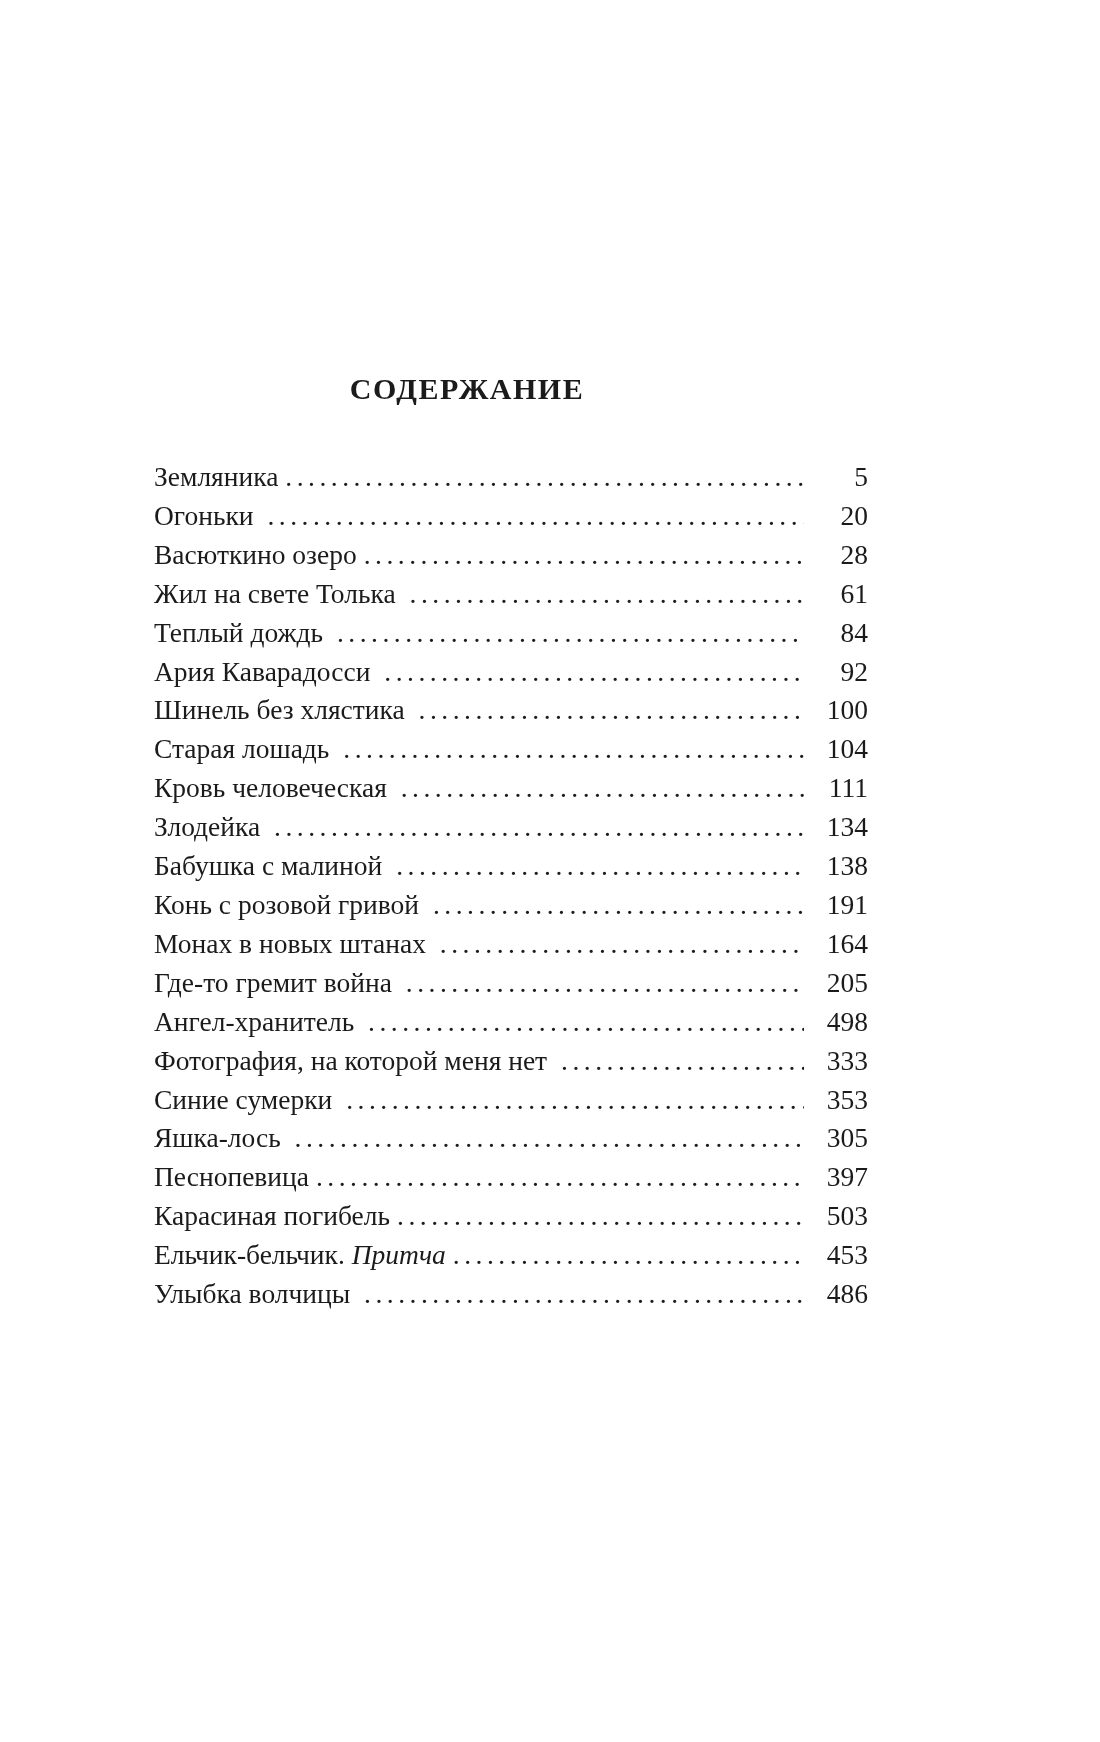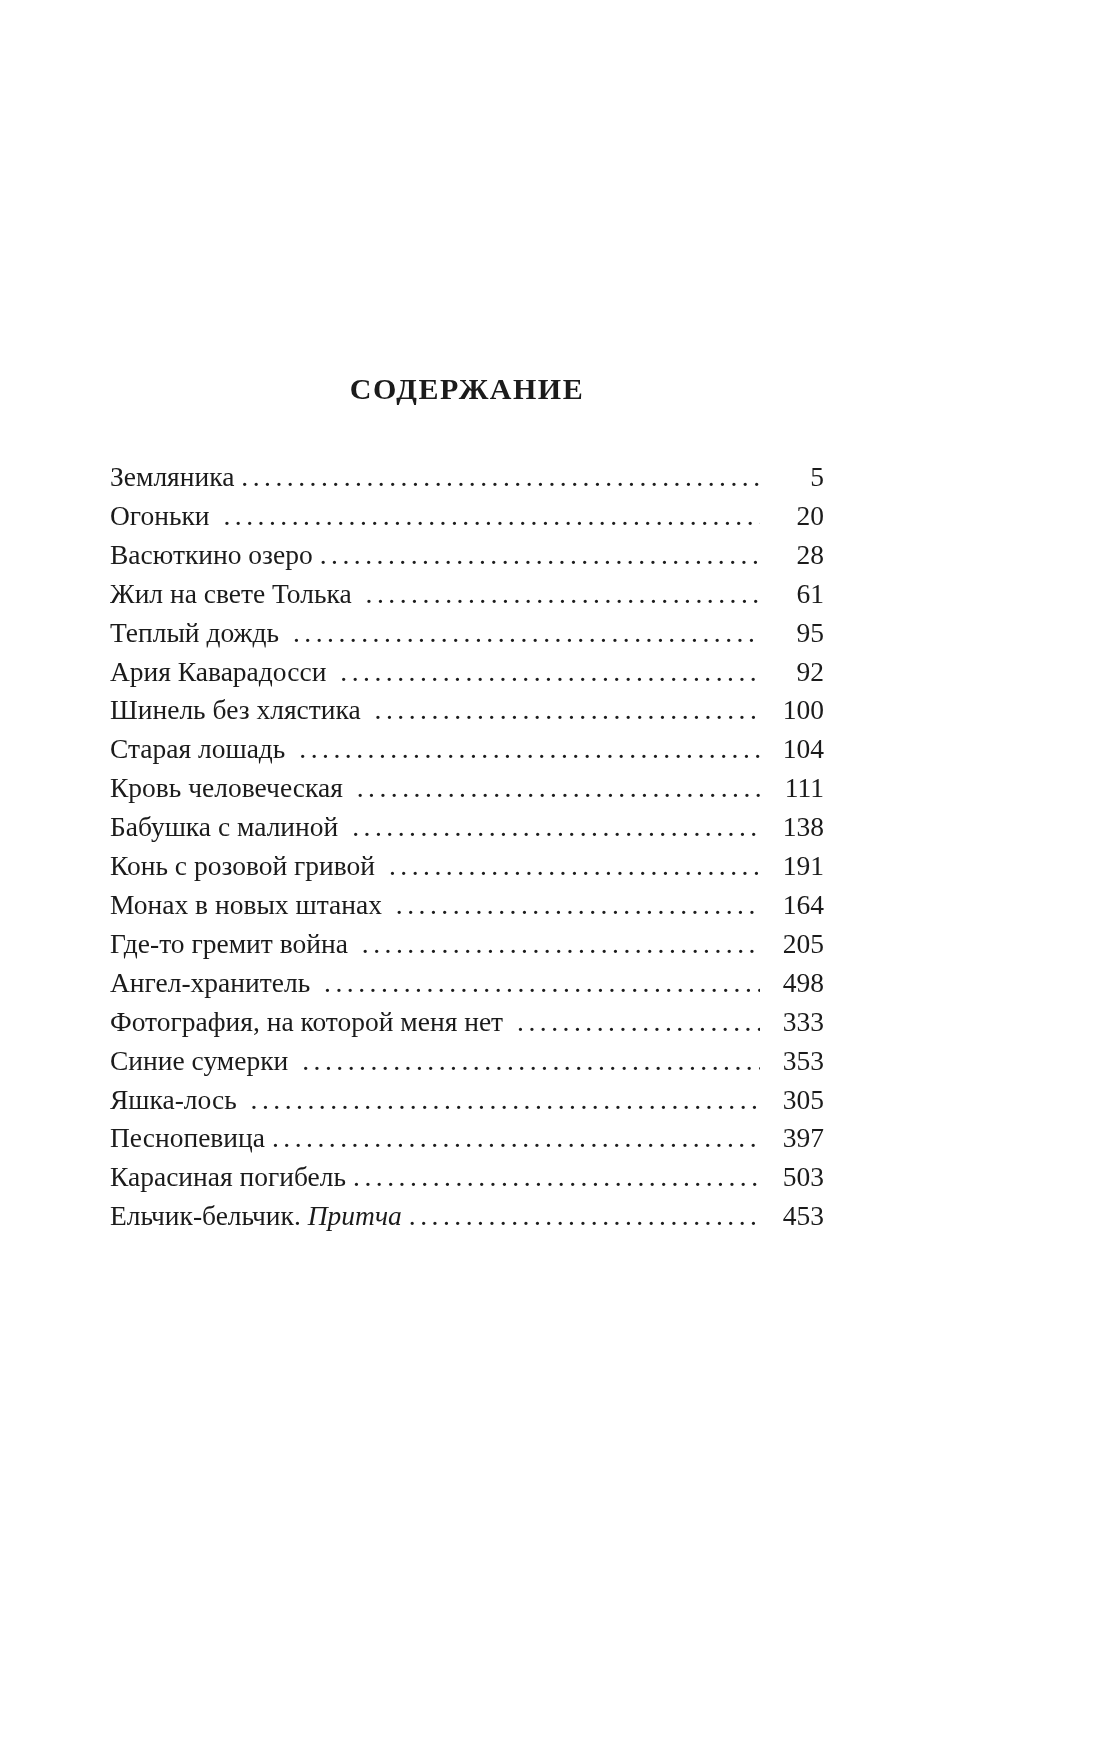--- a/index.html
+++ b/index.html
@@ -19,20 +19,21 @@
   }
   .toc-title {
     font-size: 30px;
     font-weight: bold;
     letter-spacing: 1.5px;
     text-align: center;
     margin-bottom: 52px;
   }
   .toc-list {
     width: 100%;
+    margin-left: 44px;
   }
   .toc-row {
     display: flex;
     align-items: baseline;
     font-size: 27.5px;
     line-height: 38.9px;
     width: 100%;
   }
   .entry-title {
     white-space: pre;
@@ -84,41 +85,46 @@
         <span class="entry-page">28</span>
       </div>
       <div class="toc-row">
         <span class="entry-title">Жил на свете Толька </span>
         <span class="leader" aria-hidden="true"></span>
         <span class="entry-page">61</span>
       </div>
       <div class="toc-row">
         <span class="entry-title">Теплый дождь </span>
         <span class="leader" aria-hidden="true"></span>
-        <span class="entry-page">95</span>
+        <span class="entry-page">84</span>
       </div>
       <div class="toc-row">
         <span class="entry-title">Ария Каварадосси </span>
         <span class="leader" aria-hidden="true"></span>
         <span class="entry-page">92</span>
       </div>
       <div class="toc-row">
         <span class="entry-title">Шинель без хлястика </span>
         <span class="leader" aria-hidden="true"></span>
         <span class="entry-page">100</span>
       </div>
       <div class="toc-row">
         <span class="entry-title">Старая лошадь </span>
         <span class="leader" aria-hidden="true"></span>
         <span class="entry-page">104</span>
       </div>
       <div class="toc-row">
         <span class="entry-title">Кровь человеческая </span>
         <span class="leader" aria-hidden="true"></span>
         <span class="entry-page">111</span>
+      </div>
+      <div class="toc-row">
+        <span class="entry-title">Злодейка </span>
+        <span class="leader" aria-hidden="true"></span>
+        <span class="entry-page">134</span>
       </div>
       <div class="toc-row">
         <span class="entry-title">Бабушка с малиной </span>
         <span class="leader" aria-hidden="true"></span>
         <span class="entry-page">138</span>
       </div>
       <div class="toc-row">
         <span class="entry-title">Конь с розовой гривой </span>
         <span class="leader" aria-hidden="true"></span>
         <span class="entry-page">191</span>
@@ -162,14 +168,19 @@
         <span class="entry-title">Карасиная погибель</span>
         <span class="leader" aria-hidden="true"></span>
         <span class="entry-page">503</span>
       </div>
       <div class="toc-row">
         <span class="entry-title">Ельчик-бельчик. </span>
         <span class="entry-italic">Притча</span>
         <span class="leader" aria-hidden="true"></span>
         <span class="entry-page">453</span>
       </div>
+      <div class="toc-row">
+        <span class="entry-title">Улыбка волчицы </span>
+        <span class="leader" aria-hidden="true"></span>
+        <span class="entry-page">486</span>
+      </div>
     </div>
 </div>
 
 </body></html>

